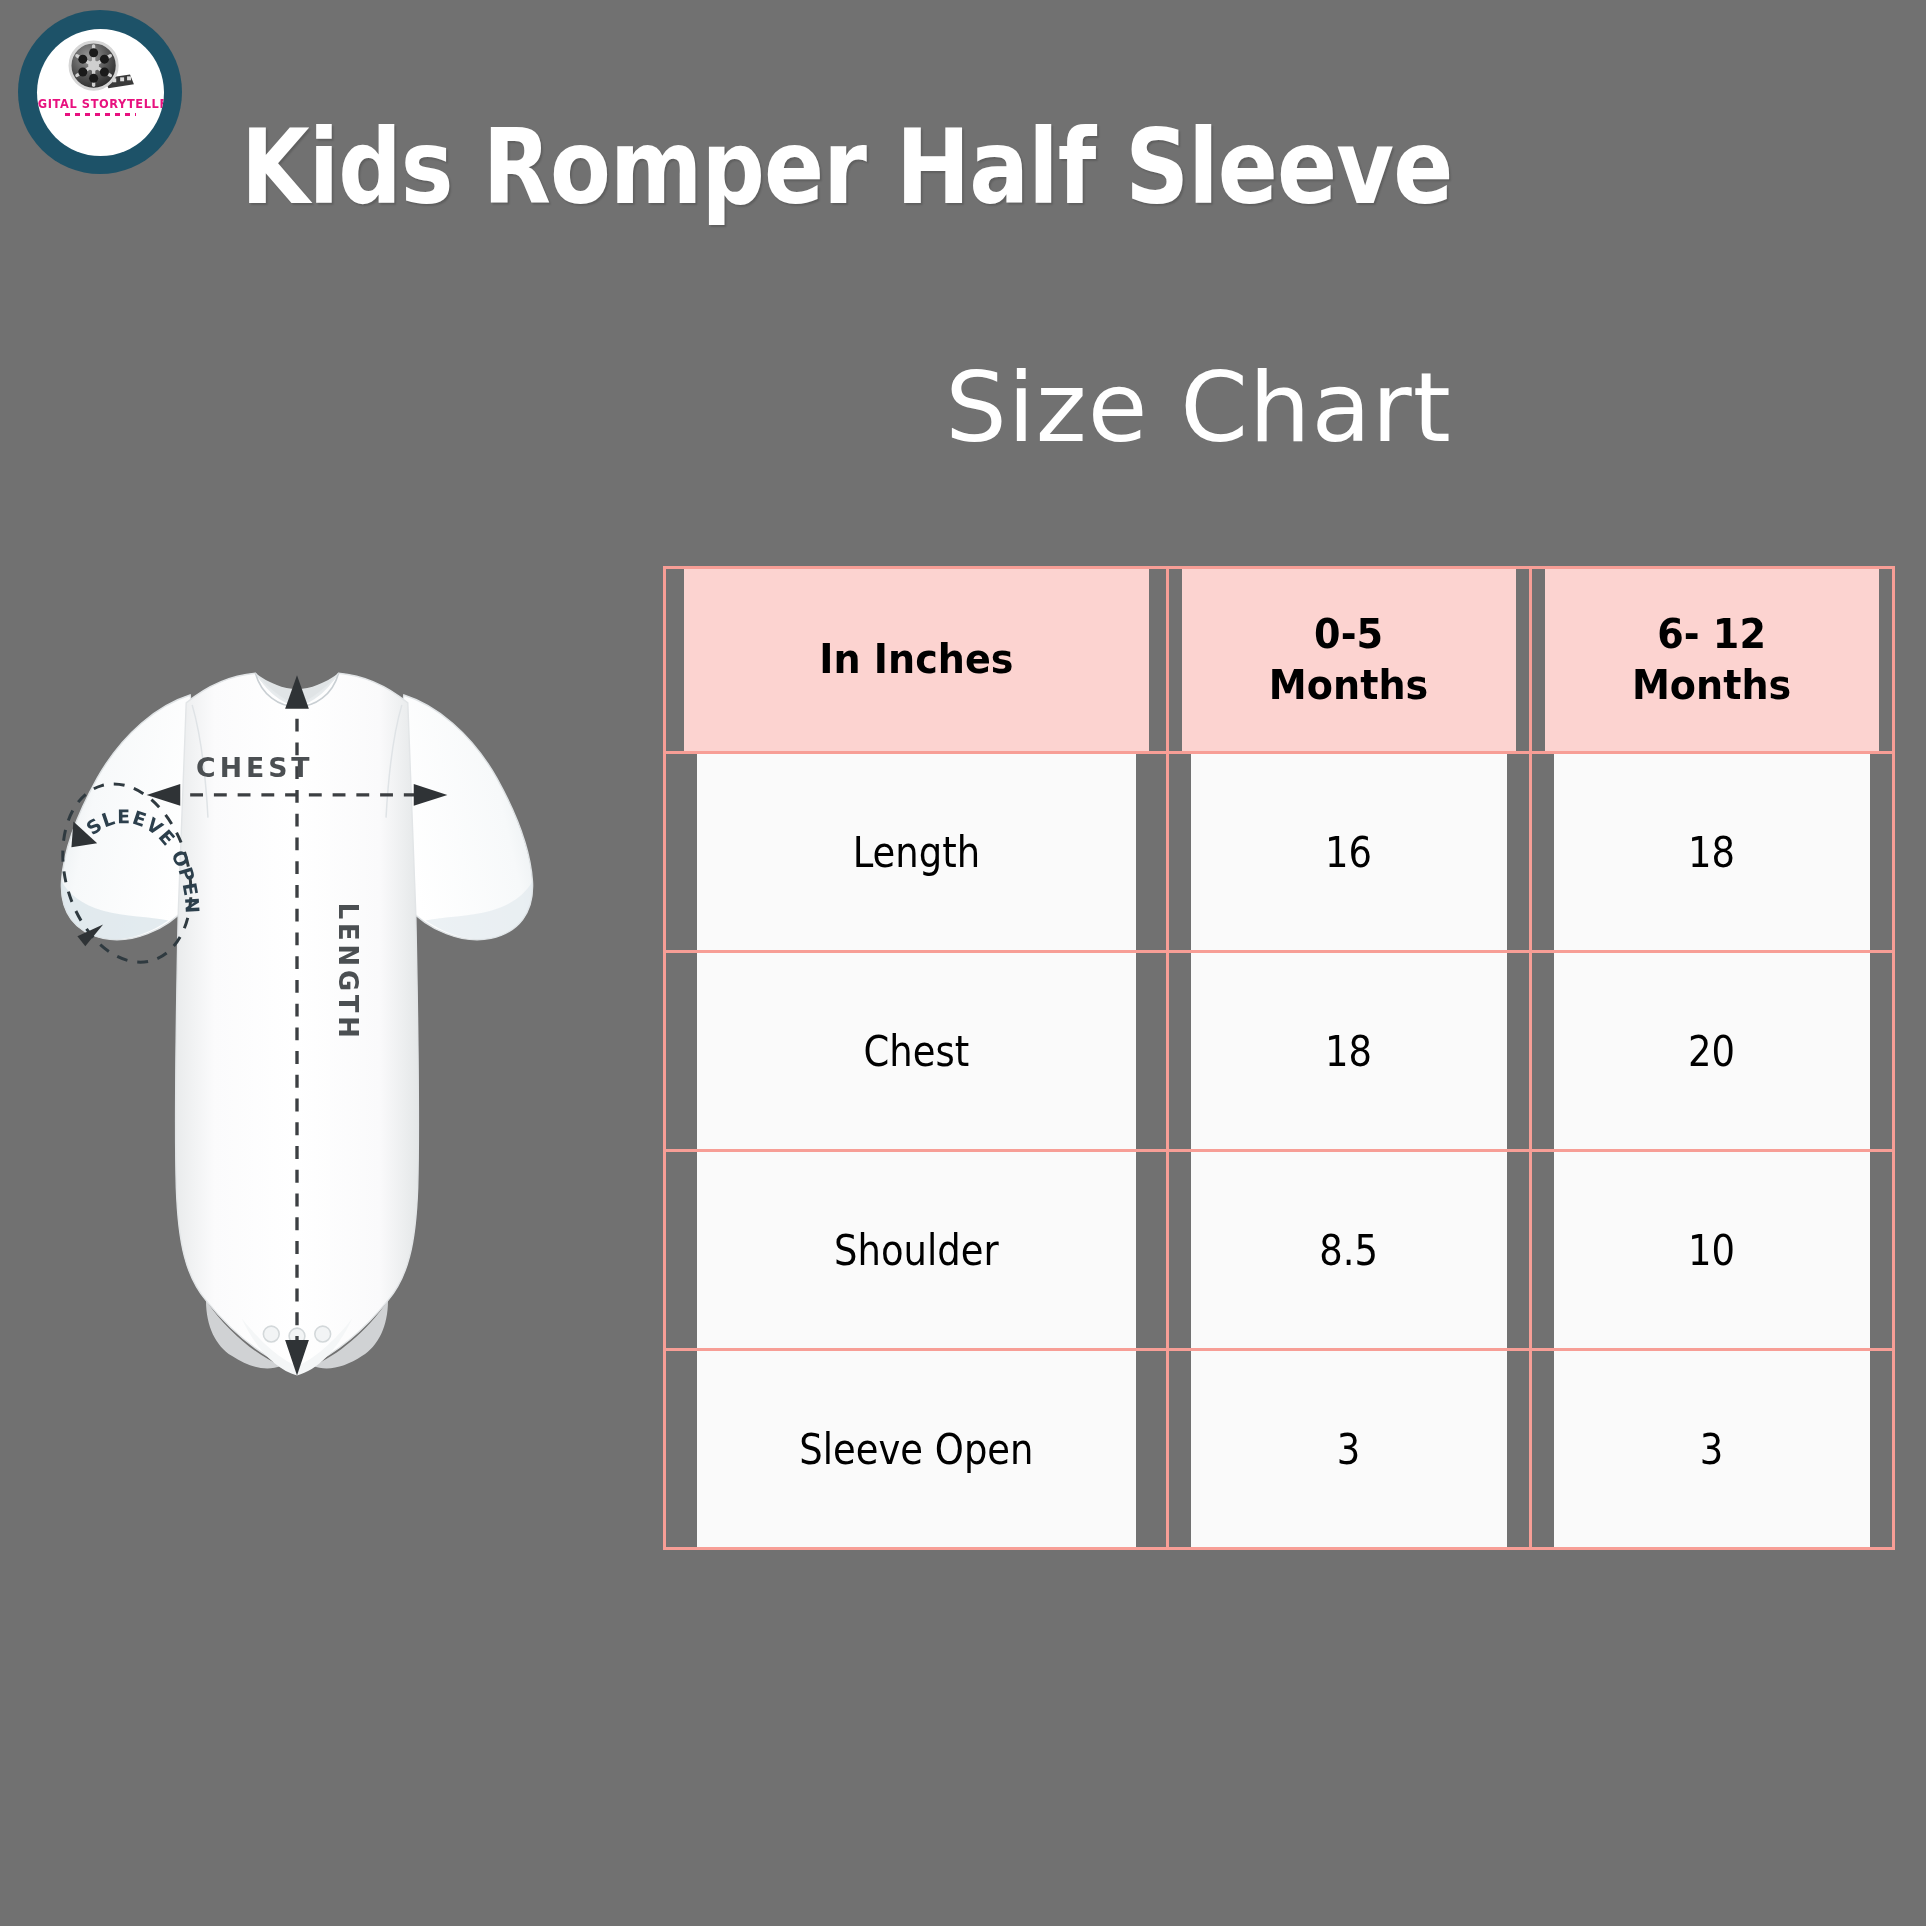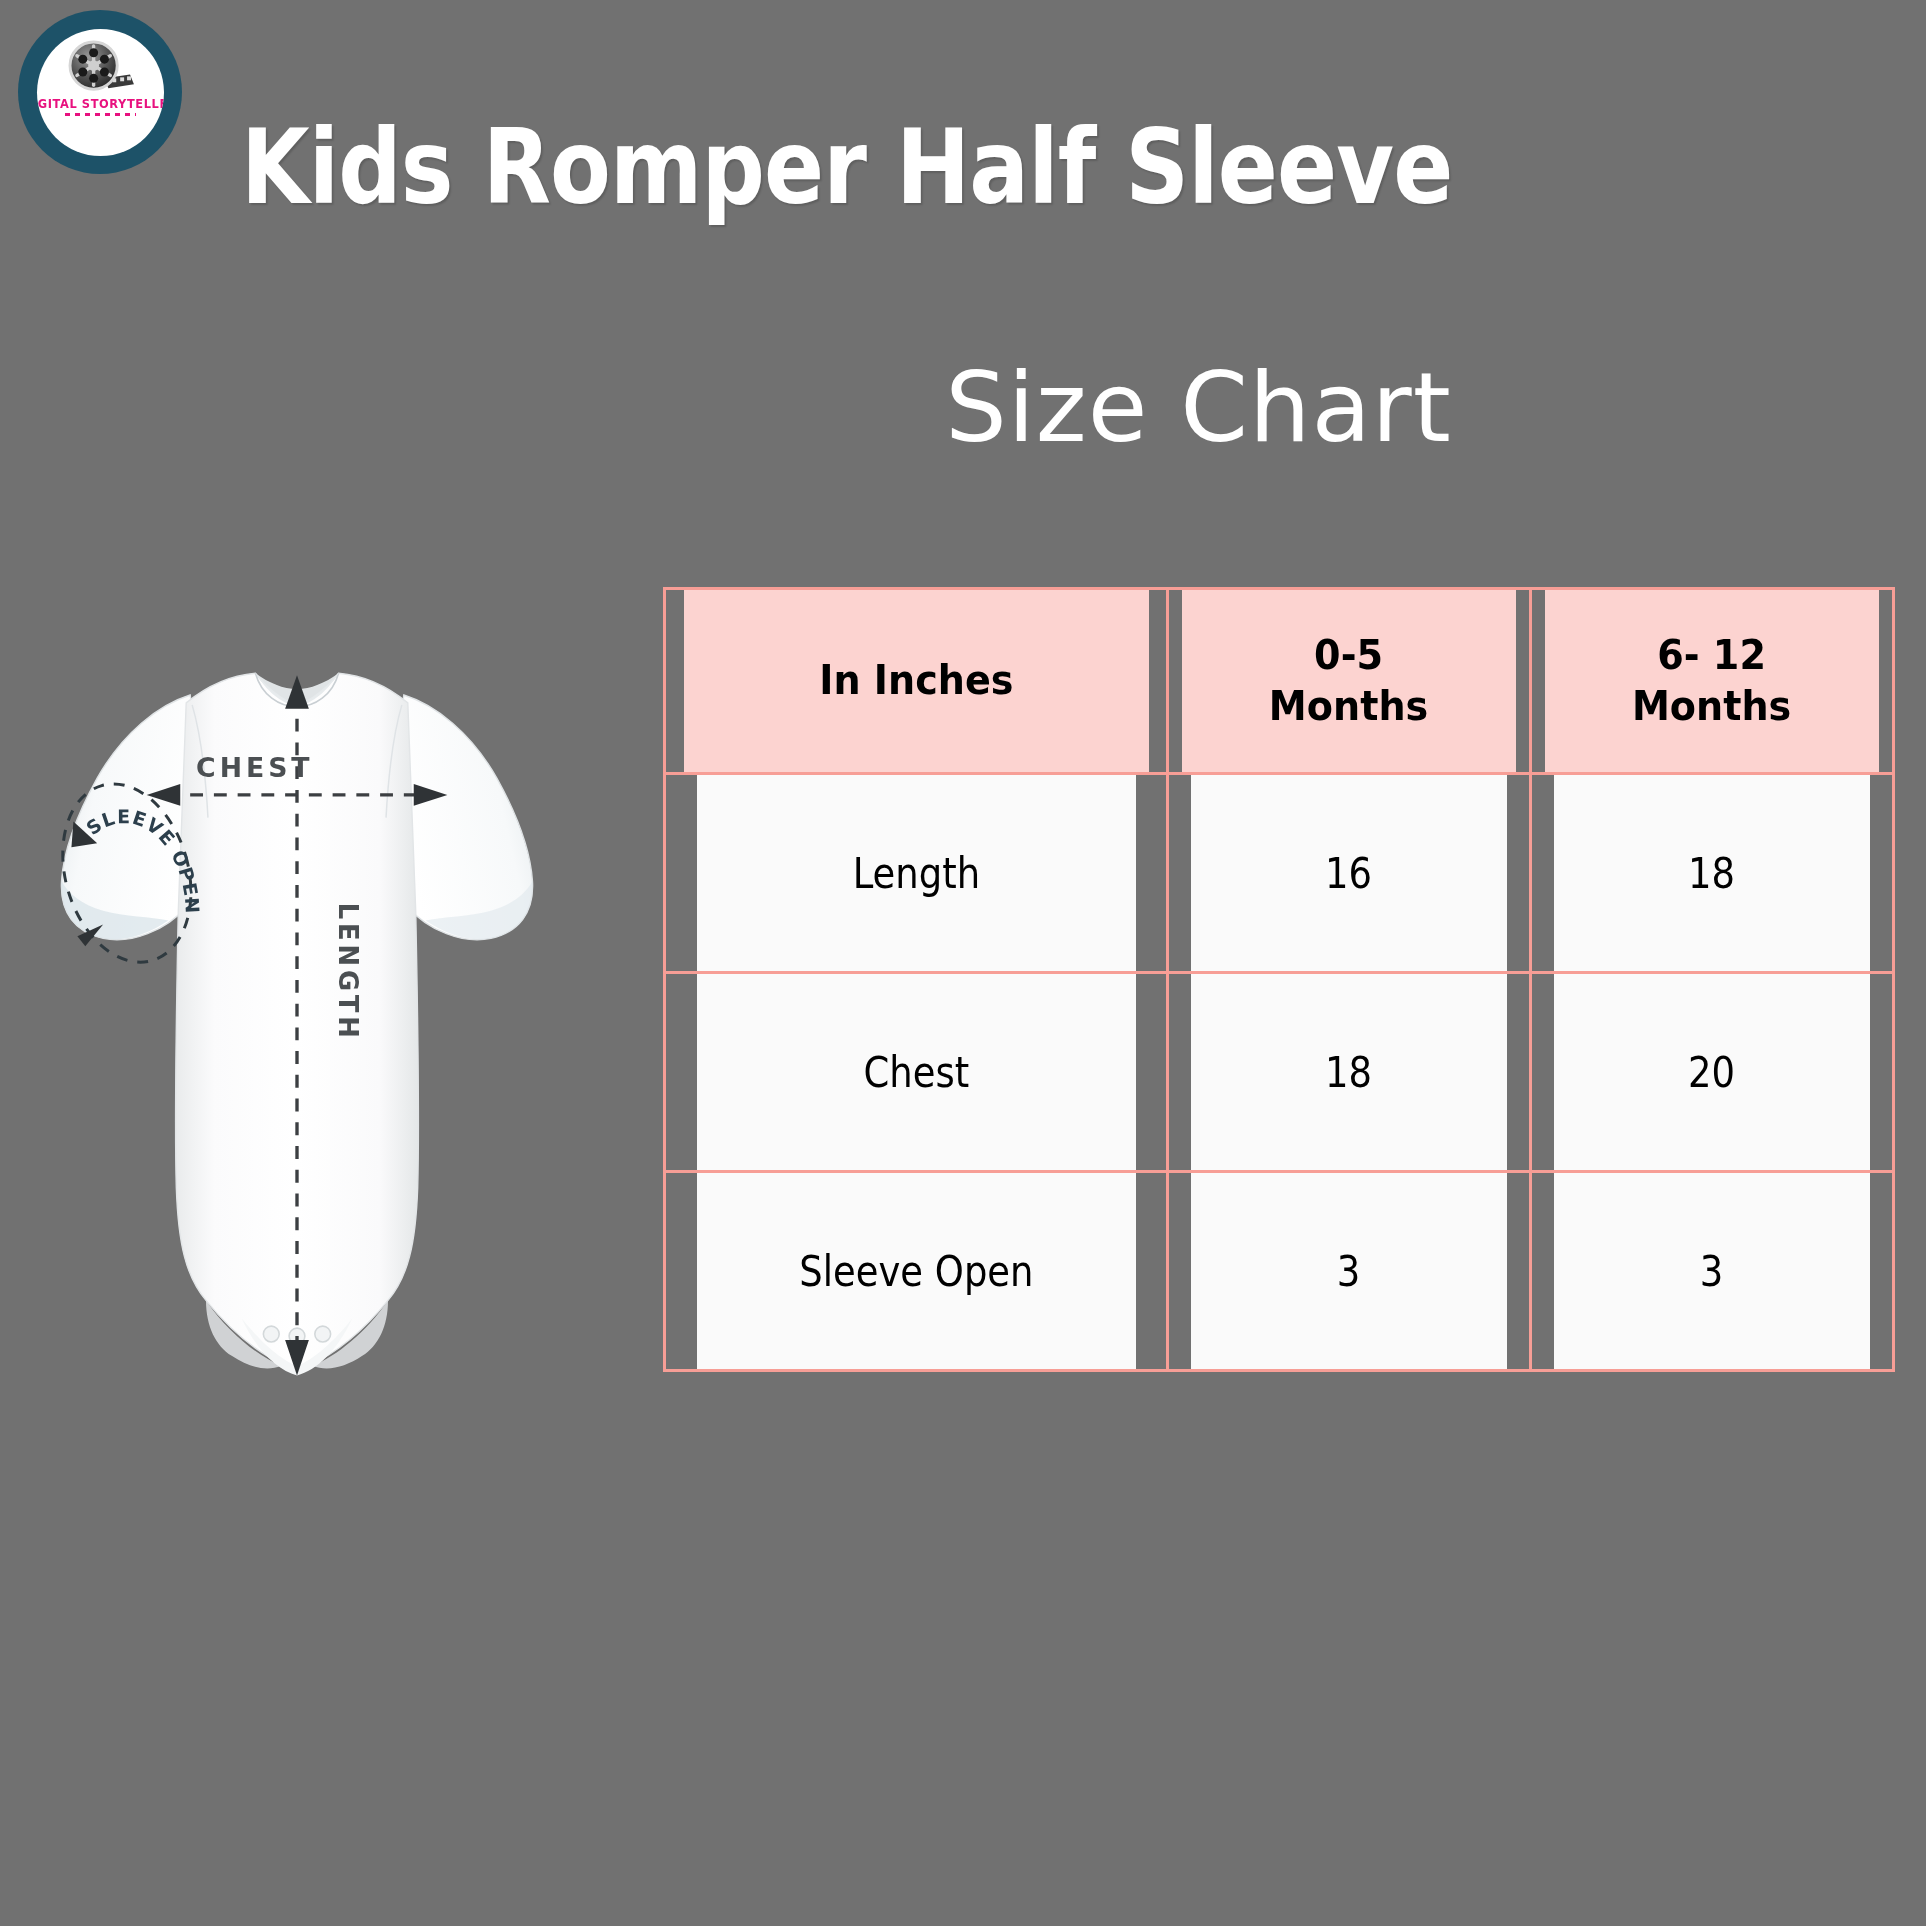--- a/index.html
+++ b/index.html
@@ -92,21 +92,21 @@
     color: #ffffff;
     letter-spacing: 1px;
     white-space: nowrap;
     margin-top: 22px;
   }
 
   
   #size-table-wrap {
     position: absolute;
     left: 663px;
-    top: 587px;
+    top: 566px;
     width: 1232px;
   }
   table.size-table {
     border-collapse: collapse;
     width: 100%;
     table-layout: fixed;
   }
   table.size-table th,
   table.size-table td {
     border: 3px solid #f79e96;
@@ -326,20 +326,25 @@
         <td>Length</td>
         <td>16</td>
         <td>18</td>
       </tr>
       <tr>
         <td>Chest</td>
         <td>18</td>
         <td>20</td>
       </tr>
       <tr>
+        <td>Shoulder</td>
+        <td>8.5</td>
+        <td>10</td>
+      </tr>
+      <tr>
         <td>Sleeve Open</td>
         <td>3</td>
         <td>3</td>
       </tr>
     </tbody>
   </table>
 </div>
 
 
 </body></html>

